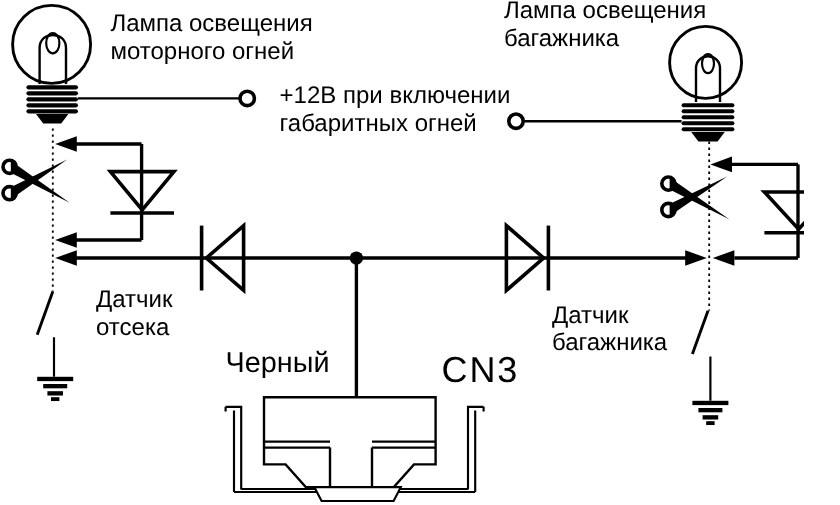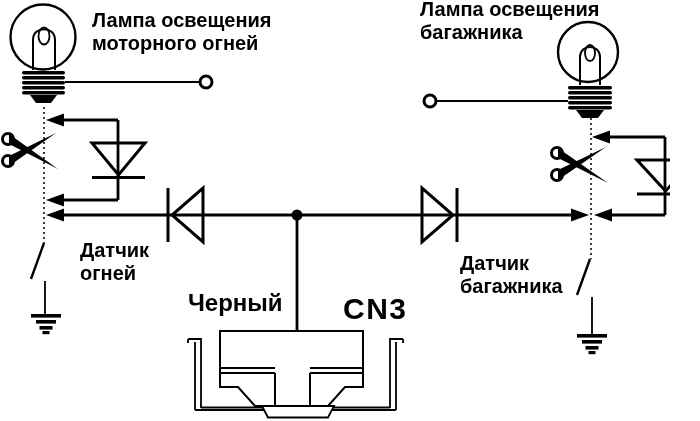--- a/index.html
+++ b/index.html
@@ -1,22 +1,22 @@
 <!DOCTYPE html>
 <html><head>
 <meta charset="utf-8">
 <style>
   html,body{margin:0;padding:0;background:#fff;}
   .canvas{position:relative;width:670px;height:421px;background:#ffffff;
-          font-family:"Liberation Sans",sans-serif;overflow:hidden;font-weight:bold;}
+          font-family:"Liberation Sans",sans-serif;overflow:hidden;}
   .canvas svg{position:absolute;left:0;top:0;}
   .lbl{position:absolute;color:#000;font-size:20px;line-height:23px;white-space:nowrap;}
   .lbl span{display:block;}
   .lbl-black{font-size:24px;line-height:27px;}
-  .lbl-cn3{font-size:30px;line-height:30px;letter-spacing:1.5px;}
+  .lbl-cn3{font-size:30px;line-height:30px;letter-spacing:1.5px;margin-left:25px;}
   .wire{stroke:#000;fill:none;}
 </style>
 </head>
 <body>
 
 <div class="canvas">
 
 <svg width="700" height="421" viewBox="0 0 700 421">
 
   <g>
@@ -136,24 +136,28 @@
 <div class="lbl" style="left:92px;top:9px">
   <span>Лампа освещения</span>
   <span>моторного огней</span>
 </div>
 
 <div class="lbl" style="left:420px;top:-2px">
   <span>Лампа освещения</span>
   <span>багажника</span>
 </div>
 
+<div class="lbl" style="left:233px;top:69px">
+  <span>+12В при включении</span>
+  <span>габаритных огней</span>
+</div>
 
 <div class="lbl" style="left:80px;top:239px">
   <span>Датчик</span>
-  <span>огней</span>
+  <span>отсека</span>
 </div>
 
 <div class="lbl" style="left:460px;top:252px">
   <span>Датчик</span>
   <span>багажника</span>
 </div>
 
 <div class="lbl lbl-black" style="left:188px;top:289px">
   <span>Черный</span>
 </div>

